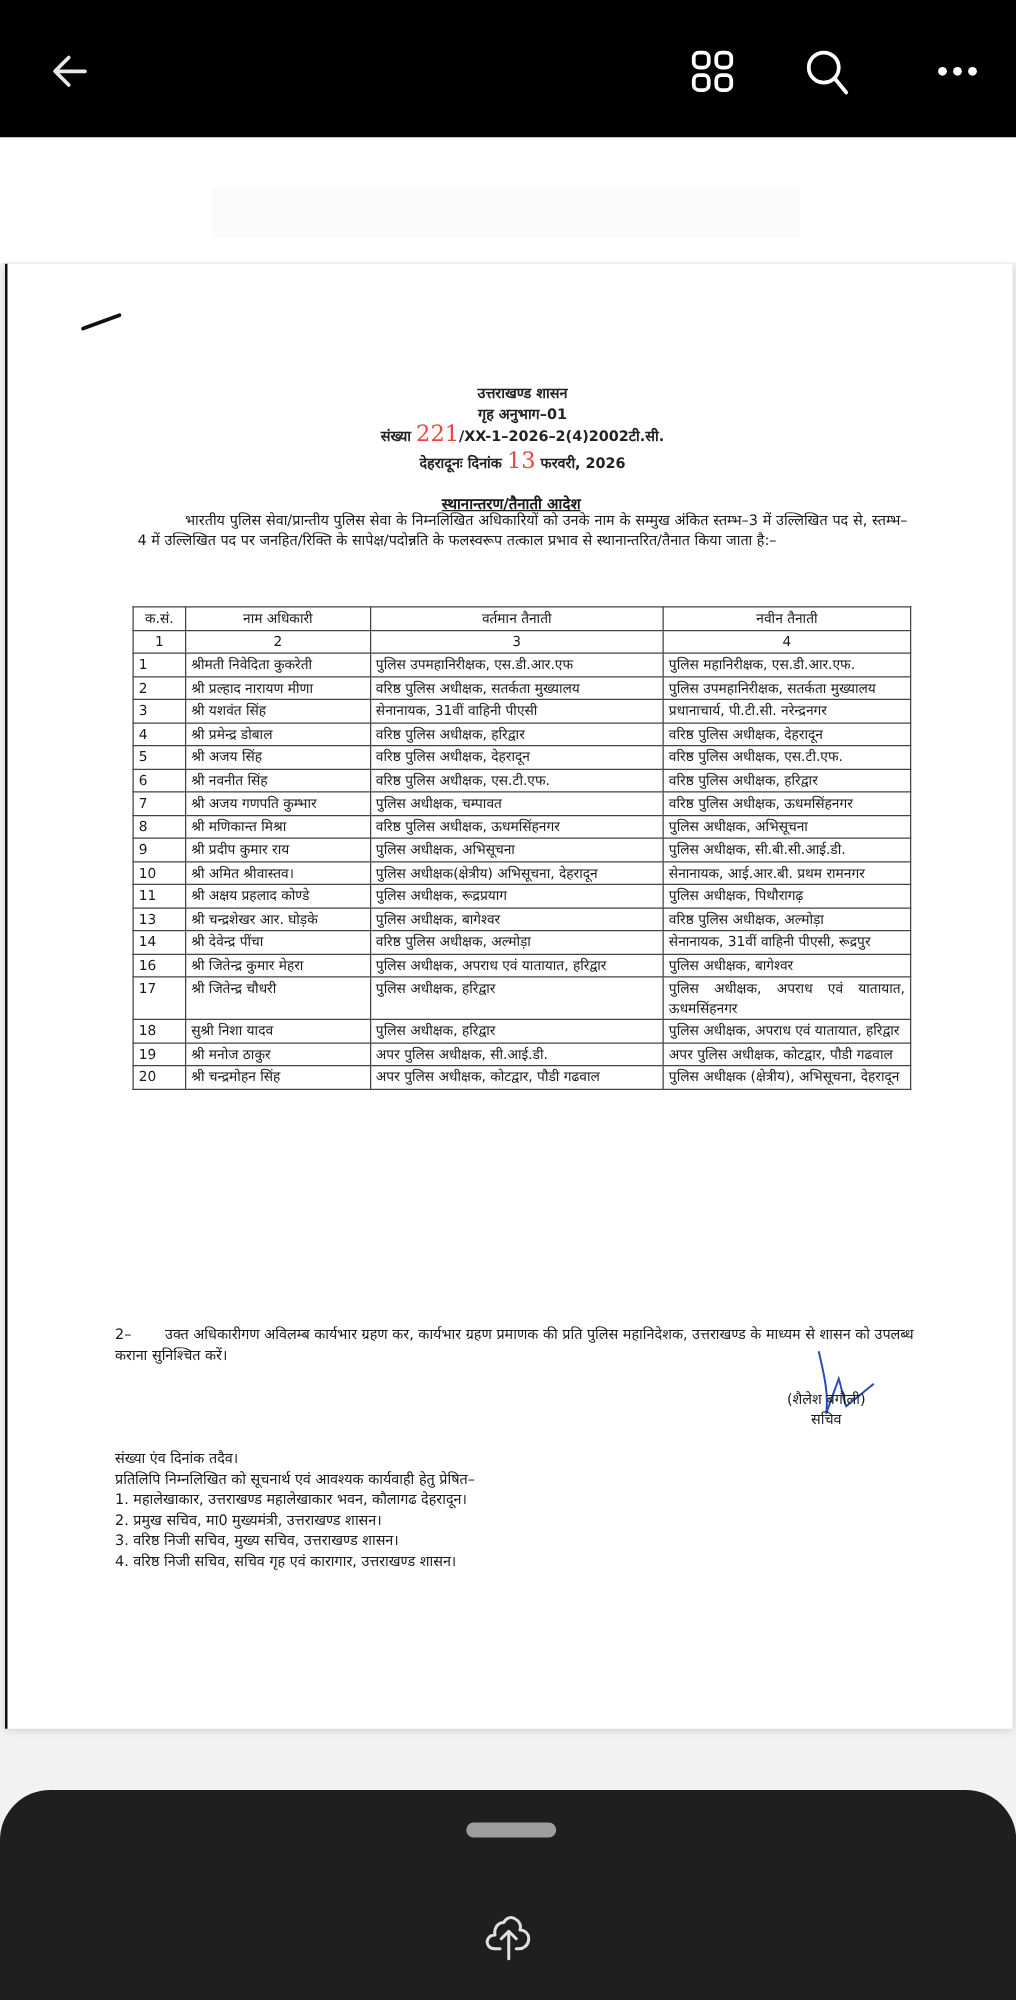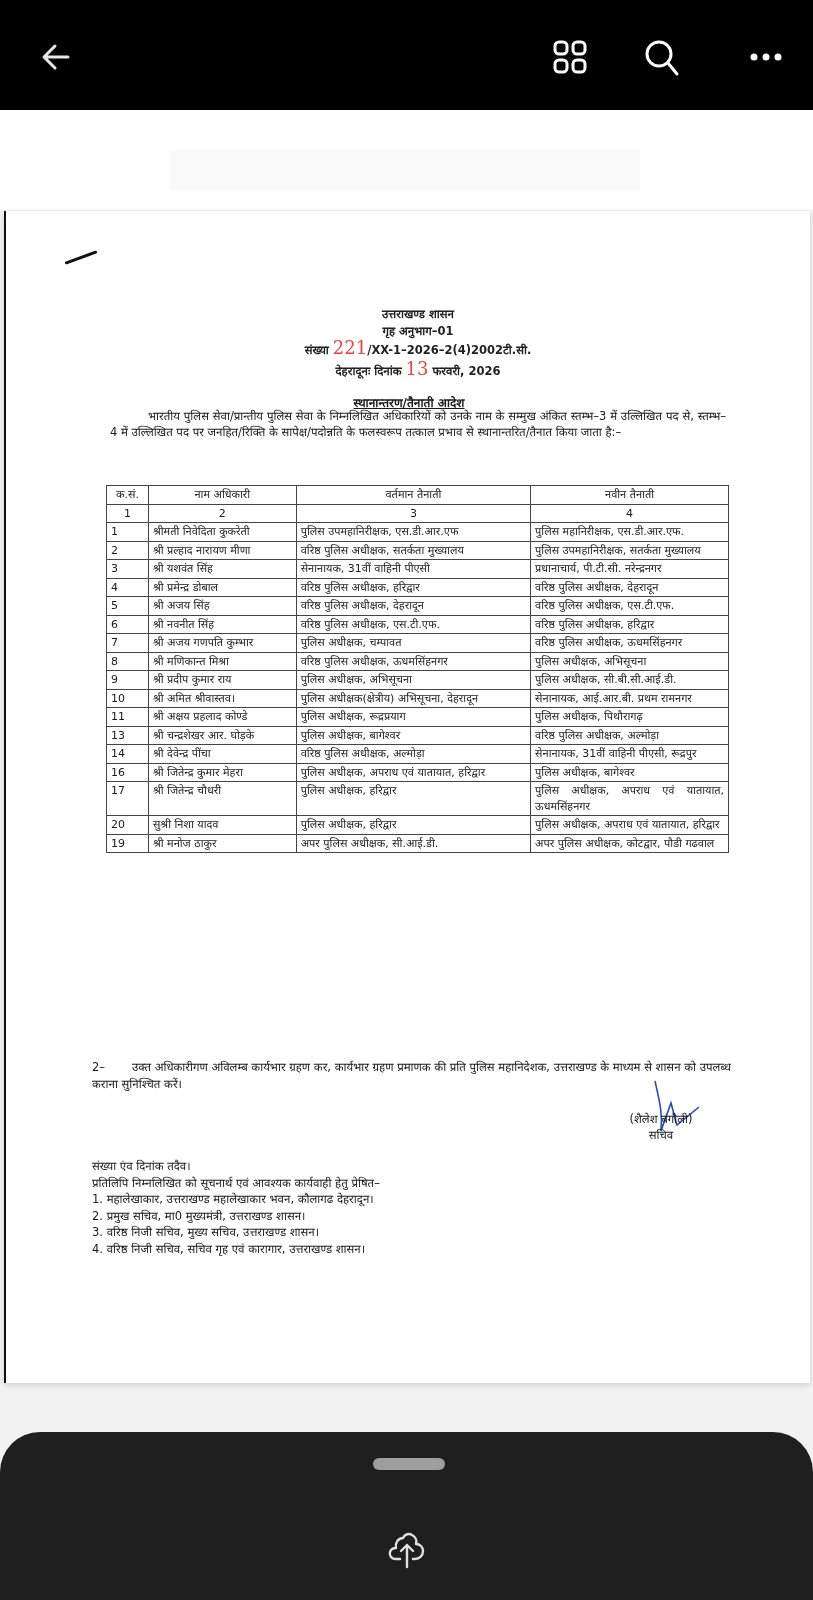--- a/index.html
+++ b/index.html
@@ -205,30 +205,36 @@
           <td class="jus">पुलिस अधीक्षक, अपराध एवं यातायात, हरिद्वार</td>
           <td class="jus">पुलिस अधीक्षक, बागेश्वर</td>
         </tr>
         <tr>
           <td>17</td>
           <td>श्री जितेन्द्र चौधरी</td>
           <td class="jus">पुलिस अधीक्षक, हरिद्वार</td>
           <td class="jus">पुलिस अधीक्षक, अपराध एवं यातायात, ऊधमसिंहनगर</td>
         </tr>
         <tr>
-          <td>20</td>
+          <td>18</td>
           <td>सुश्री निशा यादव</td>
           <td class="jus">पुलिस अधीक्षक, हरिद्वार</td>
           <td class="jus">पुलिस अधीक्षक, अपराध एवं यातायात, हरिद्वार</td>
         </tr>
         <tr>
           <td>19</td>
           <td>श्री मनोज ठाकुर</td>
           <td class="jus">अपर पुलिस अधीक्षक, सी.आई.डी.</td>
           <td class="jus">अपर पुलिस अधीक्षक, कोटद्वार, पौडी गढवाल</td>
+        </tr>
+        <tr>
+          <td>20</td>
+          <td>श्री चन्द्रमोहन सिंह</td>
+          <td class="jus">अपर पुलिस अधीक्षक, कोटद्वार, पौडी गढवाल</td>
+          <td class="jus">पुलिस अधीक्षक (क्षेत्रीय), अभिसूचना, देहरादून</td>
         </tr>
       </tbody>
   </table>
 
   <div class="para2">
     <span class="num">2–</span><span>उक्त अधिकारीगण अविलम्ब कार्यभार ग्रहण कर, कार्यभार ग्रहण प्रमाणक की प्रति पुलिस महानिदेशक, उत्तराखण्ड के माध्यम से शासन को उपलब्ध कराना सुनिश्चित करें।</span>
   </div>
 
   <svg class="signature" viewBox="0 0 60 55">
     <path d="M14 2 C18 20 22 35 20 52 M20 52 C24 40 28 30 30 24 C33 34 34 42 36 46 L58 28" stroke="#2a4db0" stroke-width="1.6" fill="none"></path>

